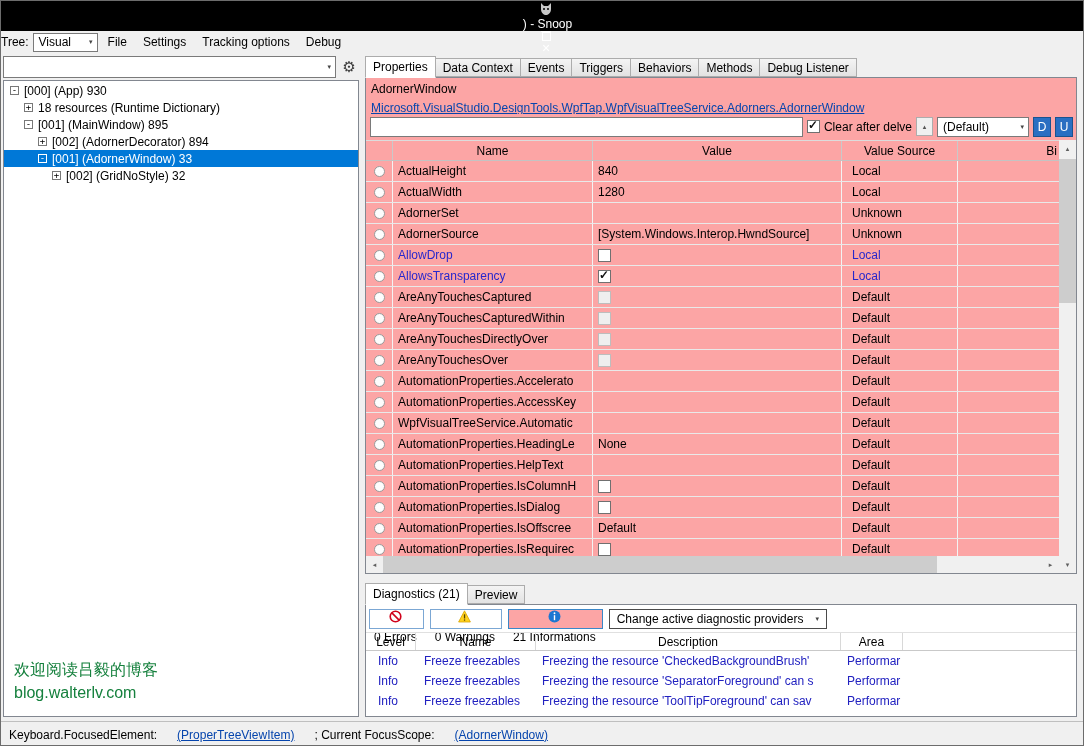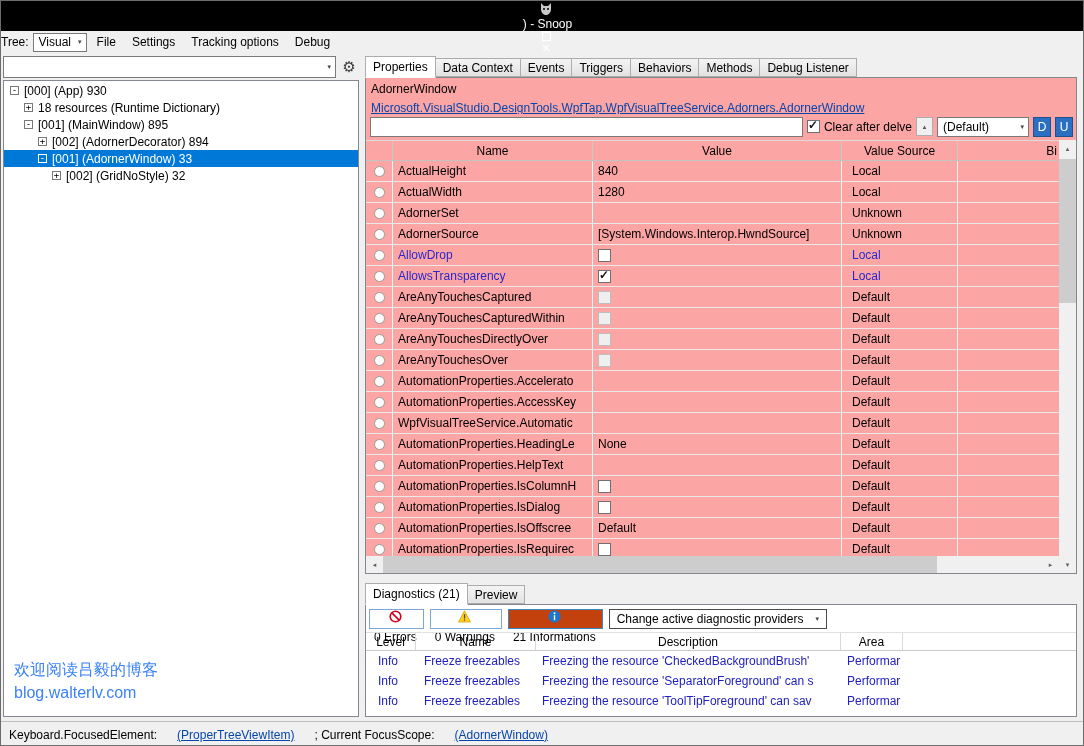--- a/index.html
+++ b/index.html
@@ -16,21 +16,21 @@
   .tb-spacer { flex:1; }
   .win-btn { width:46px; height:30px; display:flex; align-items:center; justify-content:center; color:#fff; }
   .min-glyph { width:10px; border-top:1px solid #fff; display:inline-block; }
   .max-glyph { width:9px; height:9px; border:1px solid #fff; display:inline-block; }
   .close-glyph { font-size:14px; line-height:14px; }
 
   
   .menubar { height:22px; display:flex; align-items:center; font-size:12px; gap:2px; }
   .menu-label { margin-right:2px; }
   .combo { border:1px solid #7a7a7a; background:#fff; height:19px; display:inline-flex; align-items:center;
-    padding:0 4px 0 5px; gap:7px; font-size:12px; }
+    padding:0 4px 0 5px; gap:18px; font-size:12px; }
   .combo-arrow { font-size:7px; color:#444; }
   .menu-items { display:flex; align-items:center; height:100%; }
   .menu-item { padding:3px 8px; }
 
   
   .main { display:flex; height:668px; }
 
   
   .left-panel { width:360px; flex:none; padding:3px 2px 4px 2px; display:flex; flex-direction:column; gap:2px; }
   .tree-filter-row { display:flex; align-items:center; gap:3px; height:22px; flex:none; }
@@ -38,21 +38,21 @@
   .tree-filter-combo input { flex:1; border:none; outline:none; height:18px; font:12px "Liberation Sans",sans-serif; padding:0 3px; }
   .tree-filter-combo .combo-arrow { padding-right:4px; }
   .gear-btn { width:20px; height:20px; flex:none; display:flex; align-items:center; justify-content:center;
     font-size:15px; color:#3c3c3c; background:transparent; border:none; }
   .tree-box { flex:1; border:1px solid #828790; background:#fff; position:relative; overflow:hidden; padding-top:1px; }
   .tree-row { height:17px; display:flex; align-items:center; font-size:12px; white-space:nowrap; width:100%; }
   .expander { width:9px; height:9px; border:1px solid #787878; background:#fff; color:#000; font-size:9px; line-height:7px;
     text-align:center; display:inline-block; margin-right:5px; flex:none; font-family:"DejaVu Sans Mono",monospace; }
   .tree-row.sel { background:#0078d7; color:#fff; }
   .tree-row.sel .expander { background:transparent; border-color:#fff; color:#fff; }
-  .watermark { position:absolute; left:10px; bottom:12px; color:#3b82f6; font-size:16px; line-height:1.45; }
+  .watermark { position:absolute; left:10px; bottom:12px; color:#15803d; font-size:16px; line-height:1.45; }
 
   
   .right-panel { flex:1; display:flex; flex-direction:column; padding:2px 6px 4px 4px; min-width:0; }
 
   .tabstrip { display:flex; align-items:flex-end; height:22px; position:relative; z-index:2; flex:none; }
   .tab { border:1px solid #acacac; background:linear-gradient(#f4f4f4,#e2e2e2); height:19px; padding:2px 7px 0;
     font-size:12px; margin-right:-1px; white-space:nowrap; }
   .tab.active { background:#fff; height:22px; margin-bottom:-1px; border-bottom:1px solid #fff; z-index:3; position:relative; padding-top:3px; }
 
   .props-pane { border:1px solid #828790; background:#fca5a5; height:497px; flex:none; display:flex; flex-direction:column; position:relative; z-index:1; }
@@ -99,21 +99,21 @@
   .sb-thumb-v { position:absolute; top:2px; left:0; width:17px; height:36%; background:#cdcdcd; }
   .sb-track-h { flex:1; position:relative; }
   .sb-thumb-h { position:absolute; left:0; top:0; height:17px; width:84%; background:#cdcdcd; }
 
   
   .diag-tabstrip { margin-top:8px; }
   .diag-pane { border:1px solid #828790; background:#fff; flex:1; display:flex; flex-direction:column; position:relative; z-index:1; min-height:0; overflow:hidden; }
   .diag-buttons { display:flex; align-items:center; gap:6px; padding:4px 3px 3px 3px; height:27px; flex:none; }
   .toggle-btn { display:flex; align-items:center; gap:4px; border:1px solid #7ba7d4; background:#fff; height:20px;
     padding:0 6px 0 4px; font-size:12px; font-family:"Liberation Sans",sans-serif;flex-direction:column; }
-  .toggle-btn.selected { background:#c2410c; border-color:#3a87c8; }
+  .toggle-btn.selected { background:#fca5a5; border-color:#3a87c8; }
   .provider-btn { display:flex; align-items:center; gap:12px; border:1px solid #4a4a4a; background:#fff; height:20px;
     padding:0 7px; font-size:12px; font-family:"Liberation Sans",sans-serif; }
   .diag-table { flex:1; min-height:0; overflow:hidden; display:flex; flex-direction:column; }
   .dhead { height:19px; display:flex; border-top:1px solid #e0e0e0; border-bottom:1px solid #c9c9c9; font-size:12px; flex:none; }
   .dhead > span { display:flex; align-items:center; justify-content:center; height:100%; border-right:1px solid #d8d8d8; }
   .dhead > span:last-child { border-right:none; }
   .dcw0 { width:50px; flex:none; } .dcw1 { width:120px; flex:none; } .dcw2 { width:305px; flex:none; }
   .dcw3 { width:62px; flex:none; } .dcw4 { flex:1; min-width:0; }
   .dbody { flex:1; overflow:hidden; }
   .drow { height:20px; display:flex; align-items:center; font-size:12px; color:#2121c0; }

